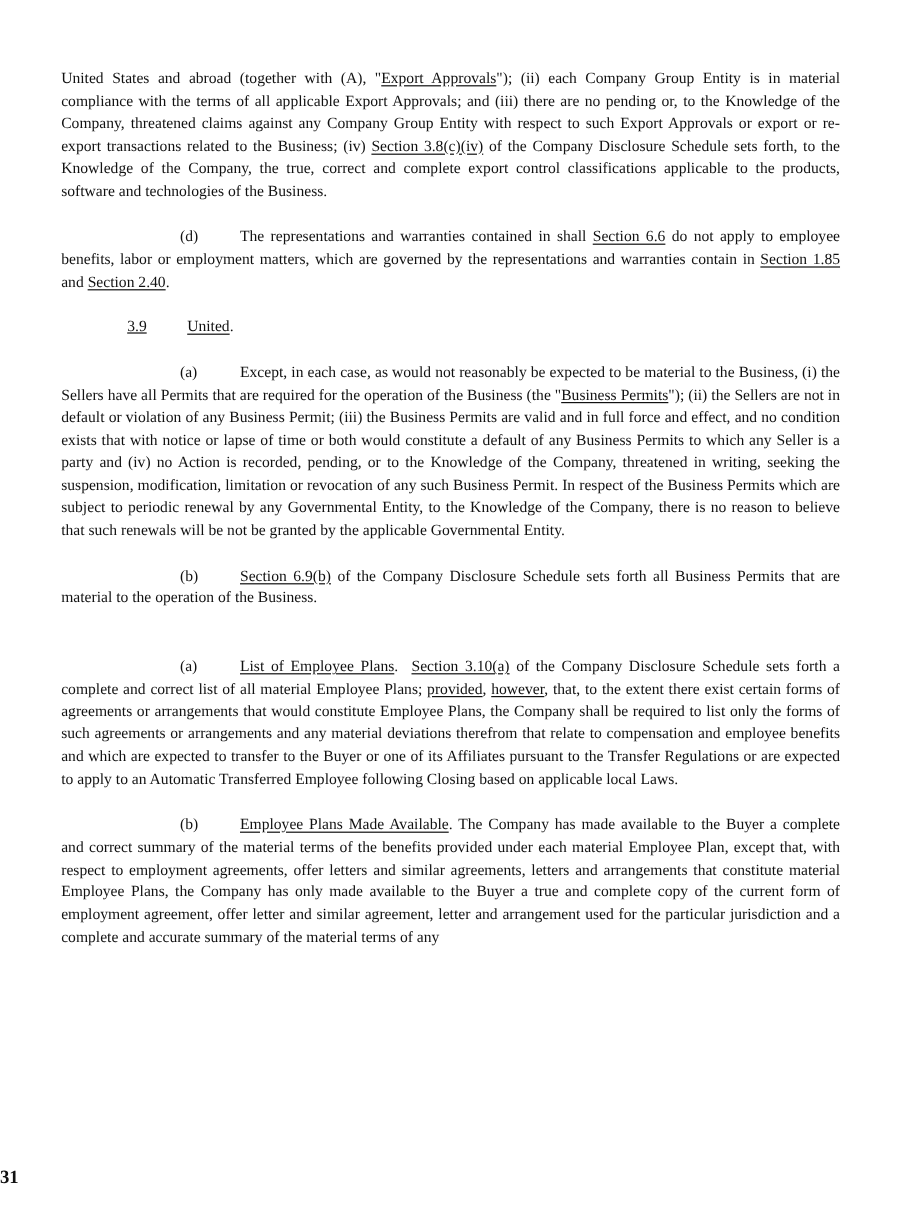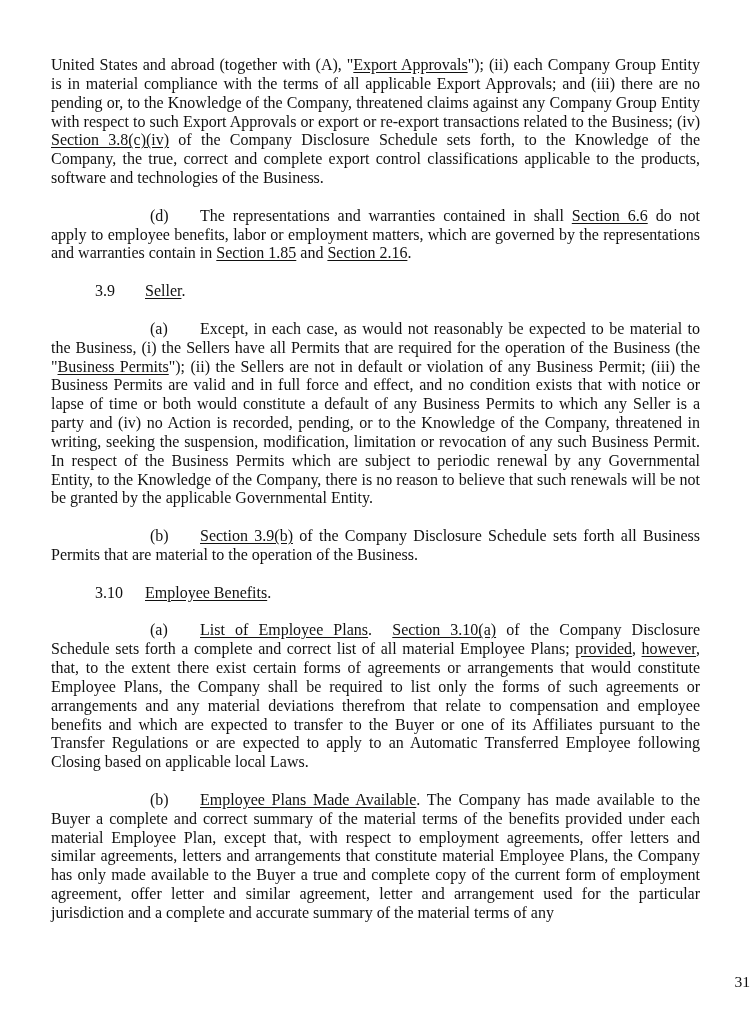--- a/index.html
+++ b/index.html
@@ -3,58 +3,57 @@
 <meta charset="utf-8">
 <style>
   html, body { margin: 0; padding: 0; background: #ffffff; }
   body {
     width: 750px; height: 1012px; position: relative; overflow: hidden;
     font-family: "Liberation Serif", "DejaVu Serif", serif;
     color: #111111;
   }
   .page { position: absolute; left: 51px; top: 56px; width: 649px; }
   .p {
-    font-size: 16px; line-height: 18.85px;
+    font-size: 13px; line-height: 18.85px;
     text-align: justify; margin: 0;
   }
   .gap { height: 18.85px; }
   .u { text-decoration: underline; text-underline-offset: 2px; }
   .sub-num { display: inline-block; width: 50px; margin-left: 99px; }
-  .sec-num { display: inline-block; width: 50px; margin-left: 44px; }
+  .sec-num { display: inline-block; width: 50px; margin-left: 55px; text-decoration: underline; }
   .page-number {
-    position: absolute; top: 973px; left: 0; width: 750px; text-align: right;
-    font-size: 15.6px; font-family: "Liberation Serif", "DejaVu Serif", serif;
+    position: absolute; top: 973px; left: 0; width: 750px; text-align: left;
+    font-size: 15.6px; font-family: "Liberation Serif", "DejaVu Serif", serif; font-weight: bold;
   }
 </style>
 </head>
 <body>
 
 <div class="page">
 
   <p class="p"><span>United States and abroad (together with (A), "</span><span class="u">Export Approvals</span><span>"); (ii) each Company Group Entity is in material compliance with the terms of all applicable Export Approvals; and (iii) there are no pending or, to the Knowledge of the Company, threatened claims against any Company Group Entity with respect to such Export Approvals or export or re-export transactions related to the Business; (iv) </span><span class="u">Section 3.8(c)(iv)</span><span> of the Company Disclosure Schedule sets forth, to the Knowledge of the Company, the true, correct and complete export control classifications applicable to the products, software and technologies of the Business.</span></p>
 
   <div class="gap"></div>
 
-  <p class="p"><span class="sub-num">(d)</span><span>The representations and warranties contained in shall </span><span class="u">Section 6.6</span><span> do not apply to employee benefits, labor or employment matters, which are governed by the representations and warranties contain in </span><span class="u">Section 1.85</span><span> and </span><span class="u">Section 2.16</span><span>.</span></p>
+  <p class="p"><span class="sub-num">(d)</span><span>The representations and warranties contained in shall </span><span class="u">Section 6.6</span><span> do not apply to employee benefits, labor or employment matters, which are governed by the representations and warranties contain in </span><span class="u">Section 1.85</span><span> and </span><span class="u">Section 2.40</span><span>.</span></p>
 
   <div class="gap"></div>
 
-  <p class="p"><span class="sec-num">3.9</span><span class="u">Seller</span><span>.</span></p>
+  <p class="p"><span class="sec-num">3.9</span><span class="u">United</span><span>.</span></p>
 
   <div class="gap"></div>
 
   <p class="p"><span class="sub-num">(a)</span><span>Except, in each case, as would not reasonably be expected to be material to the Business, (i) the Sellers have all Permits that are required for the operation of the Business (the "</span><span class="u">Business Permits</span><span>"); (ii) the Sellers are not in default or violation of any Business Permit; (iii) the Business Permits are valid and in full force and effect, and no condition exists that with notice or lapse of time or both would constitute a default of any Business Permits to which any Seller is a party and (iv) no Action is recorded, pending, or to the Knowledge of the Company, threatened in writing, seeking the suspension, modification, limitation or revocation of any such Business Permit. In respect of the Business Permits which are subject to periodic renewal by any Governmental Entity, to the Knowledge of the Company, there is no reason to believe that such renewals will be not be granted by the applicable Governmental Entity.</span></p>
 
   <div class="gap"></div>
 
-  <p class="p"><span class="sub-num">(b)</span><span class="u">Section 3.9(b)</span><span> of the Company Disclosure Schedule sets forth all Business Permits that are material to the operation of the Business.</span></p>
+  <p class="p"><span class="sub-num">(b)</span><span class="u">Section 6.9(b)</span><span> of the Company Disclosure Schedule sets forth all Business Permits that are material to the operation of the Business.</span></p>
 
   <div class="gap"></div>
 
-  <p class="p"><span class="sec-num">3.10</span><span class="u">Employee Benefits</span><span>.</span></p>
 
   <div class="gap"></div>
 
   <p class="p"><span class="sub-num">(a)</span><span class="u">List of Employee Plans</span><span style="white-space:pre">.  </span><span class="u">Section 3.10(a)</span><span> of the Company Disclosure Schedule sets forth a complete and correct list of all material Employee Plans; </span><span class="u">provided</span><span>, </span><span class="u">however</span><span>, that, to the extent there exist certain forms of agreements or arrangements that would constitute Employee Plans, the Company shall be required to list only the forms of such agreements or arrangements and any material deviations therefrom that relate to compensation and employee benefits and which are expected to transfer to the Buyer or one of its Affiliates pursuant to the Transfer Regulations or are expected to apply to an Automatic Transferred Employee following Closing based on applicable local Laws.</span></p>
 
   <div class="gap"></div>
 
   <p class="p"><span class="sub-num">(b)</span><span class="u">Employee Plans Made Available</span><span>.  The Company has made available to the Buyer a complete and correct summary of the material terms of the benefits provided under each material Employee Plan, except that, with respect to employment agreements, offer letters and similar agreements, letters and arrangements that constitute material Employee Plans, the Company has only made available to the Buyer a true and complete copy of the current form of employment agreement, offer letter and similar agreement, letter and arrangement used for the particular jurisdiction and a complete and accurate summary of the material terms of any</span></p>
 
 </div>

